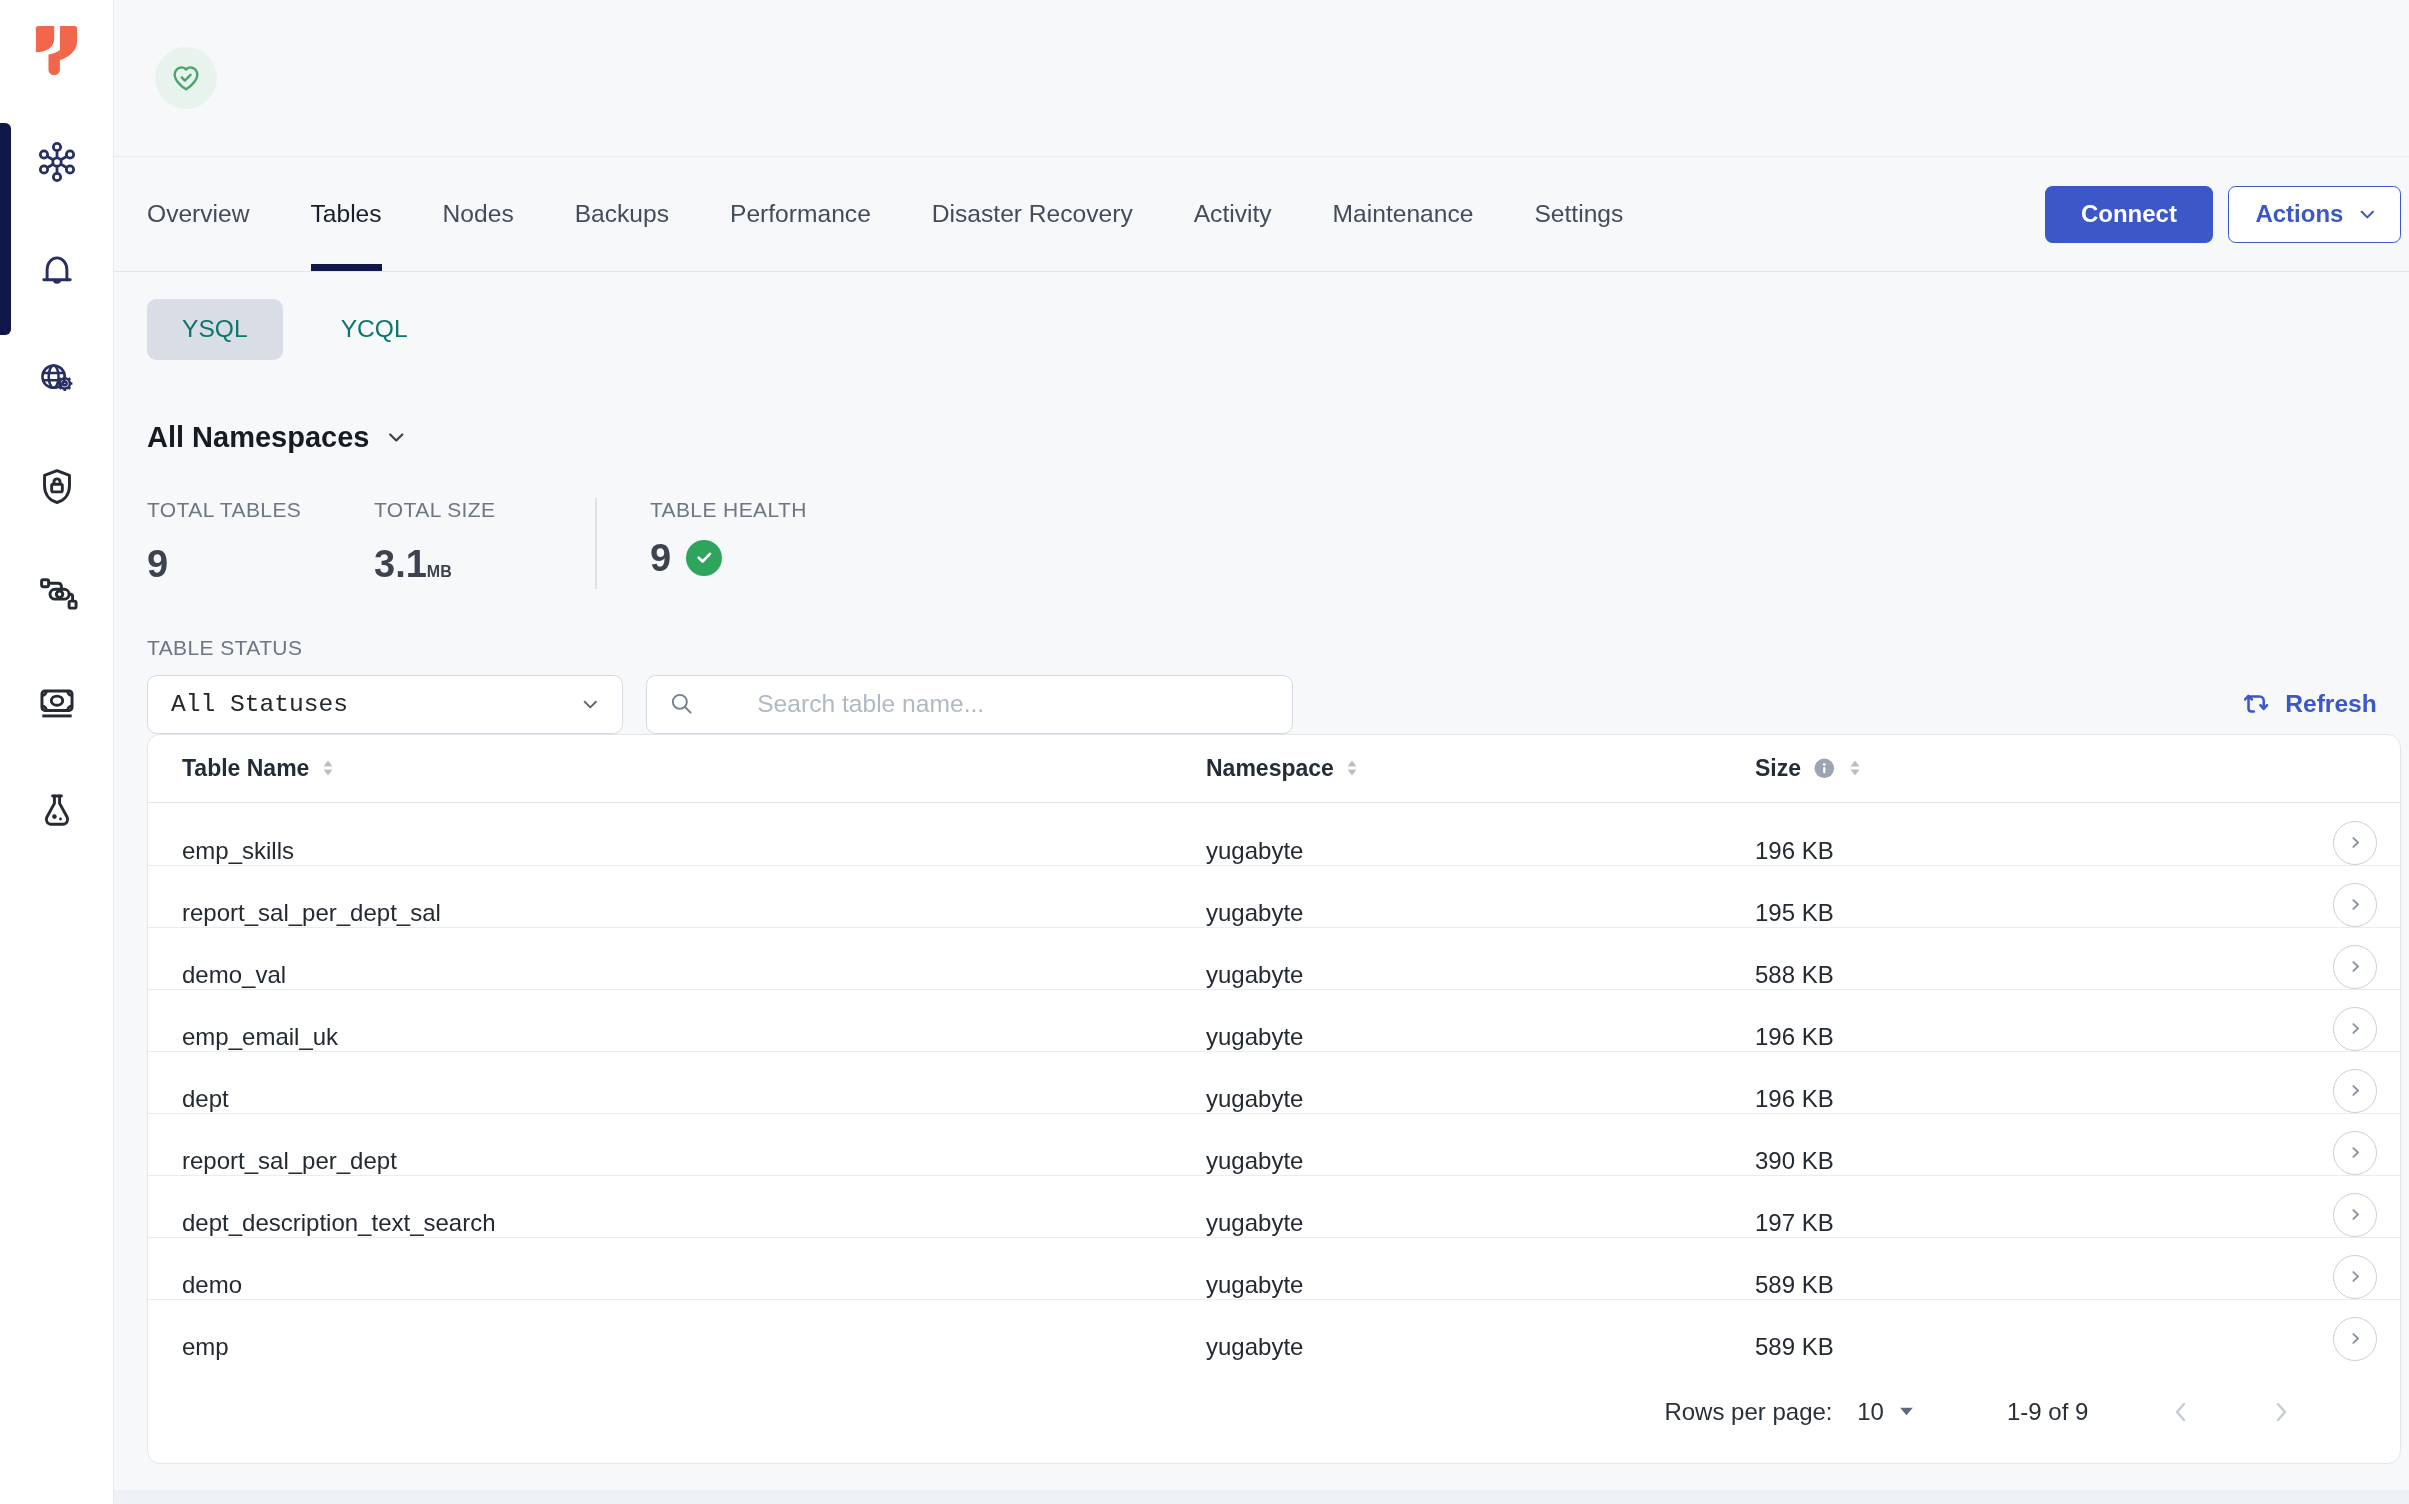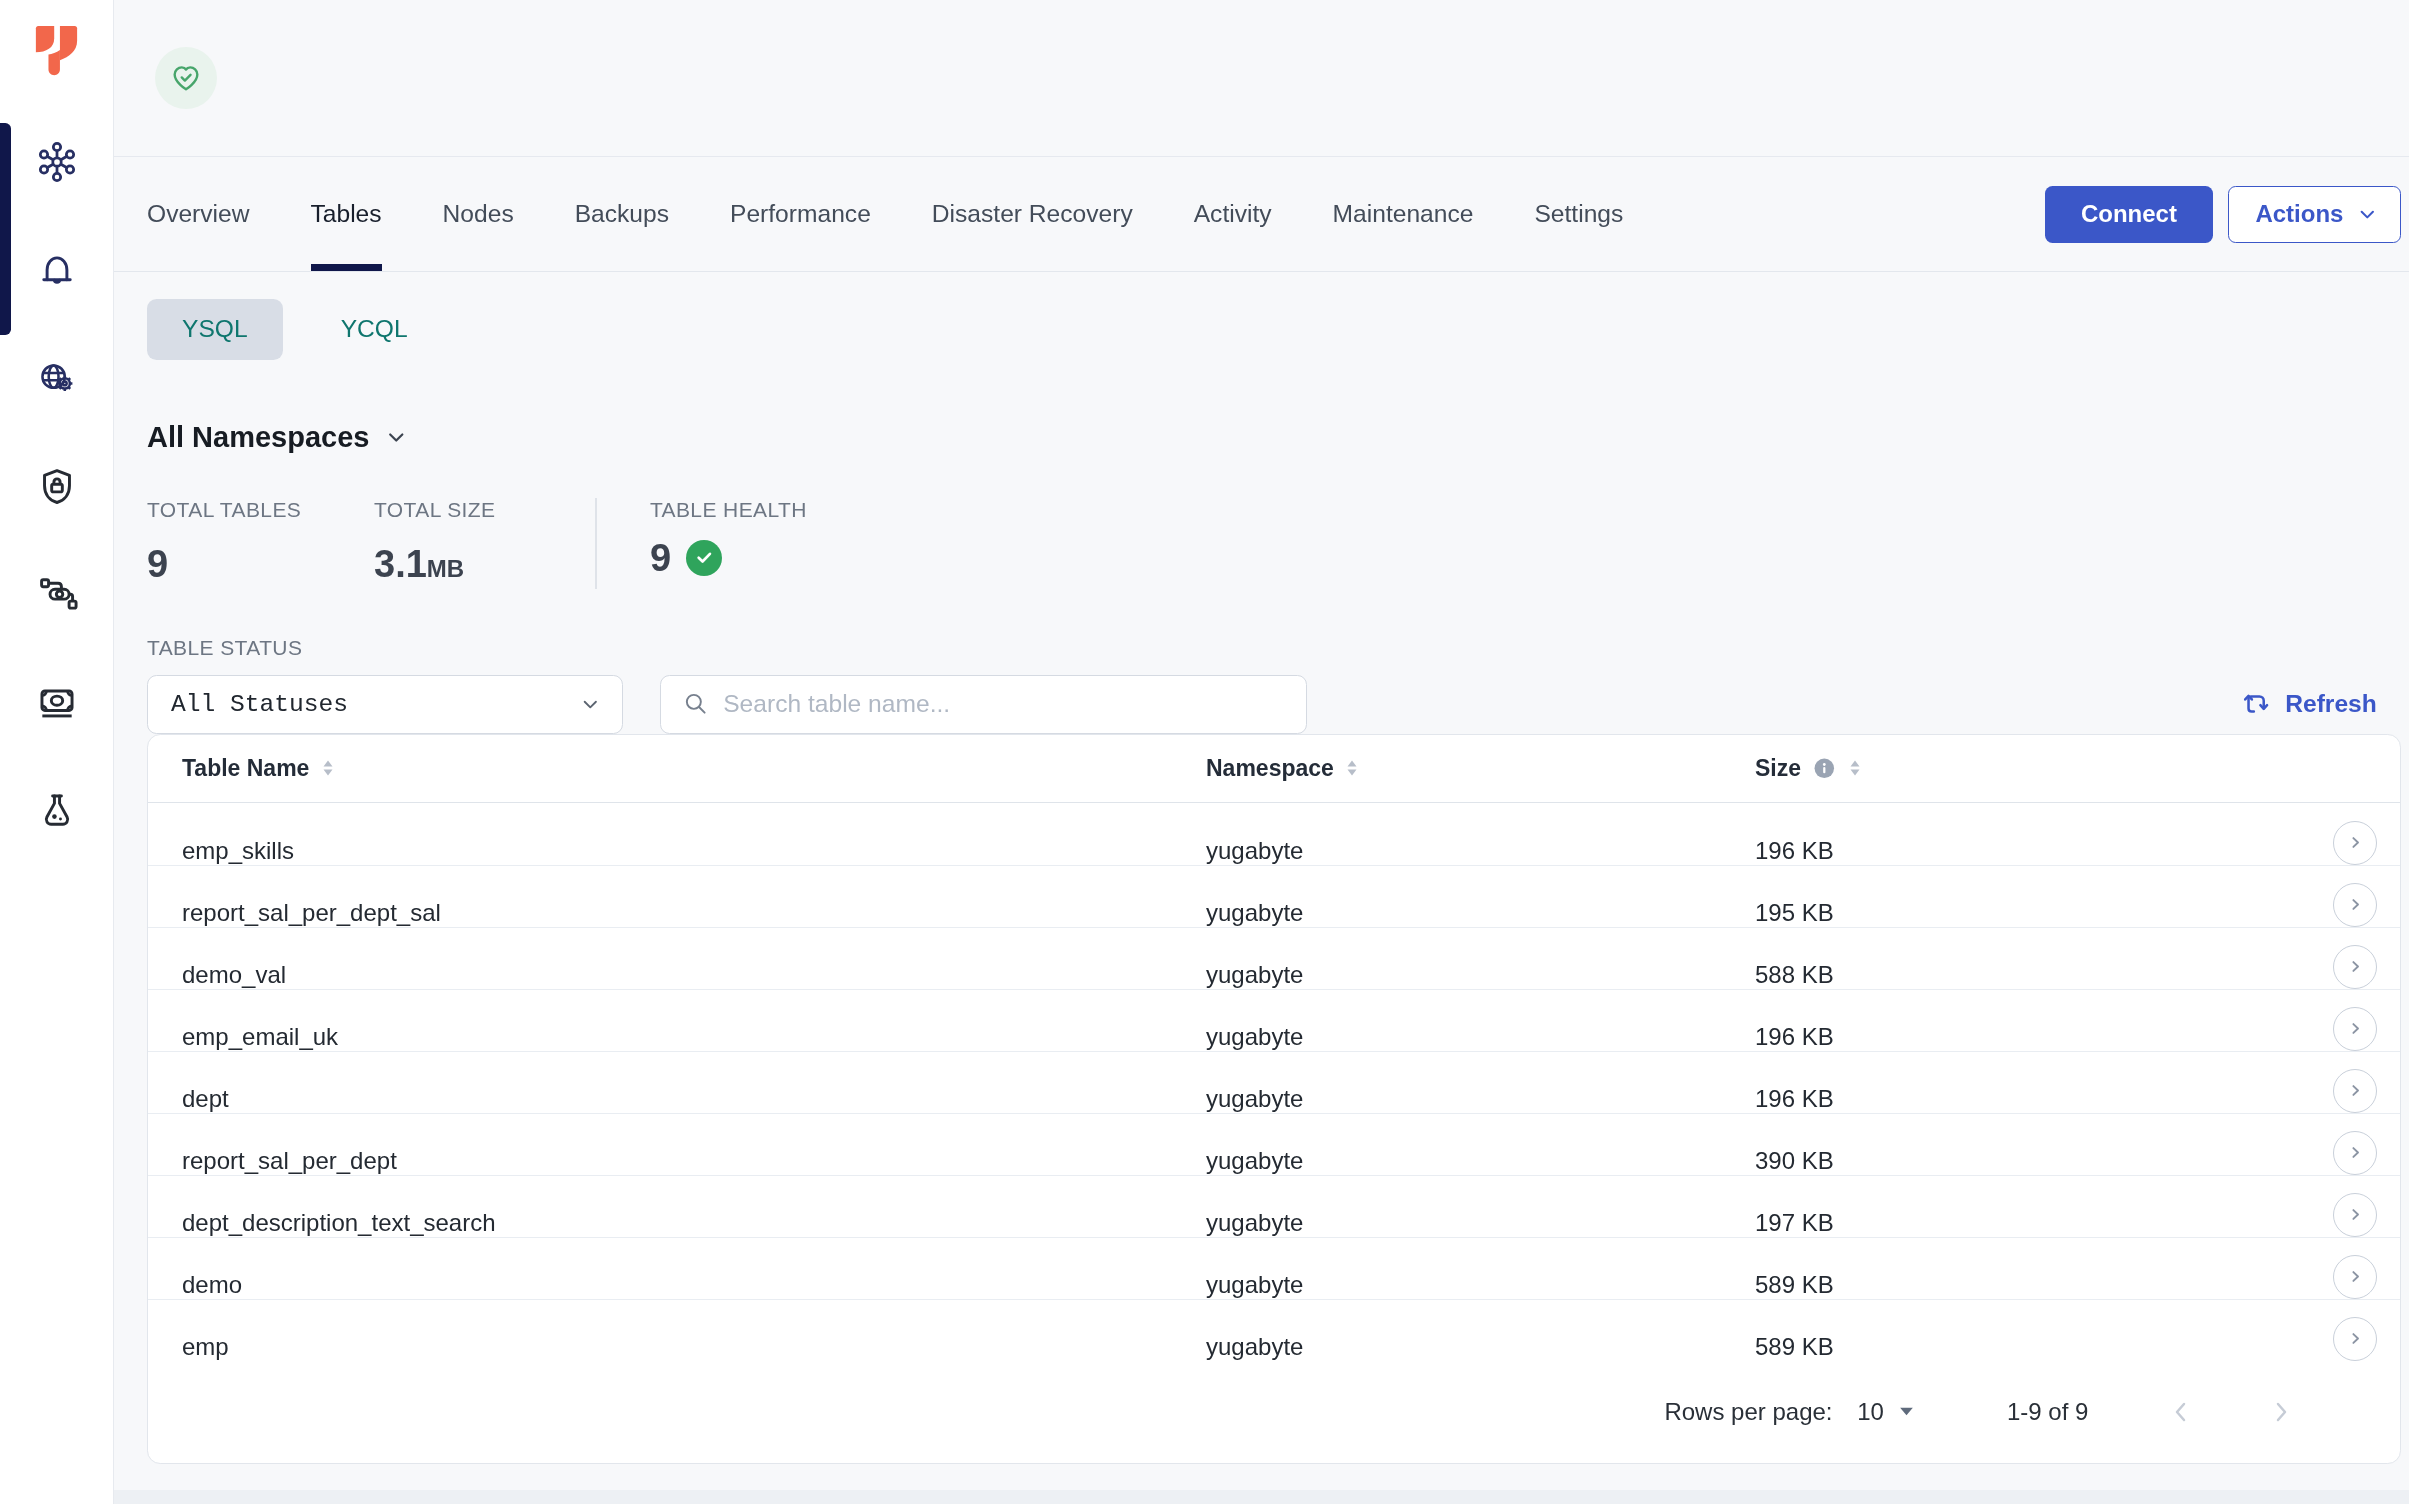--- a/index.html
+++ b/index.html
@@ -91,41 +91,41 @@
   .namespace-row { margin-top:61px; display:flex; align-items:center; gap:13.2px; cursor:pointer; }
   .namespace-title { font-size:29px; font-weight:700; color:#171c23; }
   .namespace-row svg { width:26.5px; height:26.5px; color:#3c4450; }
 
   .stats-row { margin-top:44px; display:flex; align-items:flex-start; }
   .stat { }
   .stat-t1 { width:227px; }
   .stat-t2 { width:221px; }
   .stat-label { font-size:21px; color:#6d7683; letter-spacing:0.4px; }
   .stat-value { margin-top:23px; font-size:38px; font-weight:700; color:#3c434f; line-height:1; }
-  .stat-unit { font-size:24px; font-weight:700; color:#3c434f;margin-top:36px; }
+  .stat-unit { font-size:16px; font-weight:700; color:#3c434f;margin-top:36px; }
   .stats-divider { width:1.9px; background:#dfe3e9; height:91px; margin:0 0 0 0; }
   .stat-health { margin-left:53px; }
   .health-value { margin-top:17px; display:flex; align-items:center; gap:15px; }
   .check-circle {
     width:36px; height:36px; border-radius:50%; background:#2fa45c;
     display:flex; align-items:center; justify-content:center;
   }
   .check-circle svg { width:24.6px; height:24.6px; }
 
   .filter-label { margin-top:47px; font-size:21px; color:#6d7683; letter-spacing:0.4px; }
   .filter-row { margin-top:15px; display:flex; align-items:center; }
   .select-box {
     width:476px; height:59px; background:#fff; border:1.9px solid #d5dae2; border-radius:9.5px;
     display:flex; align-items:center; padding:0 19px 0 23px; cursor:pointer;font-family:Liberation Mono, monospace;
   }
   .select-value { font-size:24.6px; color:#21272f; }
   .select-box svg { margin-left:auto; width:24.6px; height:24.6px; color:#5b6470; }
   .search-box {
-    margin-left:37px; width:647px; height:59px; background:#fff;
-    border:1.9px solid #d5dae2; border-radius:9.5px; display:flex; align-items:center;
+    margin-left:23px; width:647px; height:59px; background:#fff;
+    border:1.9px solid #d5dae2; border-radius:9.5px; display:flex; align-items:center;gap:48px;
   }
   .search-box svg { width:28px; height:28px; color:#77808e; margin:0 13.2px 0 21px; flex:0 0 28px; }
   .search-box input {
     border:none; outline:none; flex:1; height:100%; font-size:24.6px;
     font-family:inherit; color:#21272f; background:transparent; padding-right:15px;
   }
   .search-box input::placeholder { color:#b0b8c4; }
   .filter-spacer { flex:1; }
   .refresh { display:flex; align-items:center; gap:13.2px; cursor:pointer; margin-right:24.6px; }
   .refresh svg { width:32px; height:32px; color:#3b57c8; }

